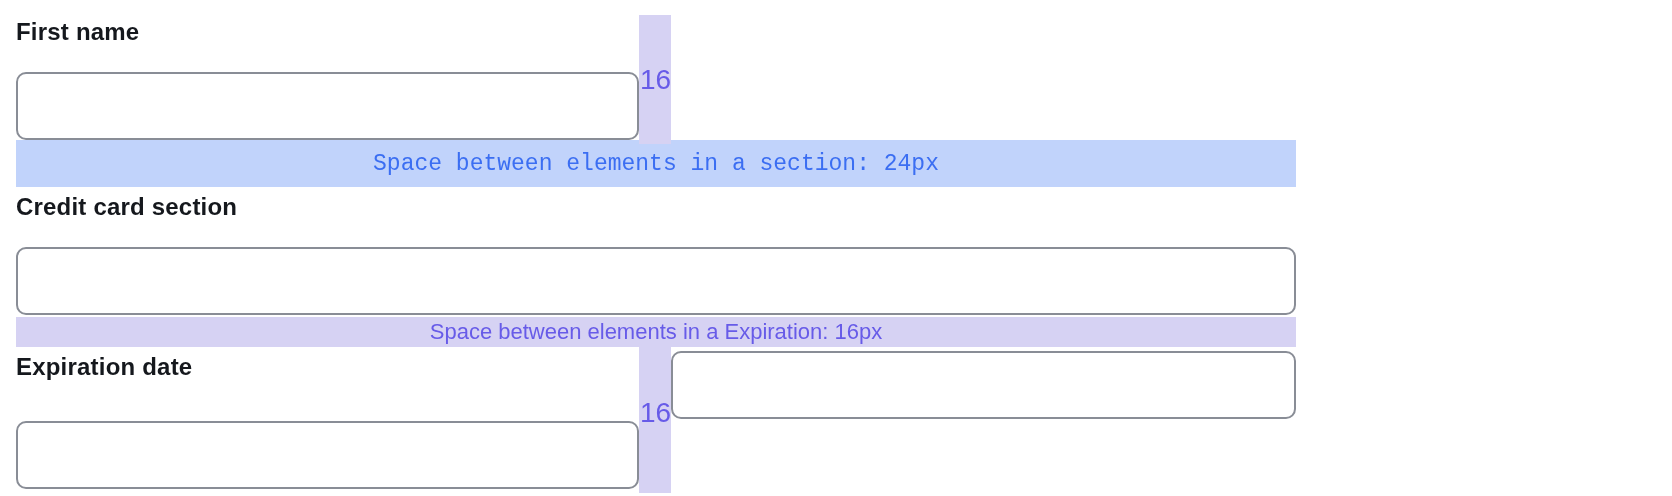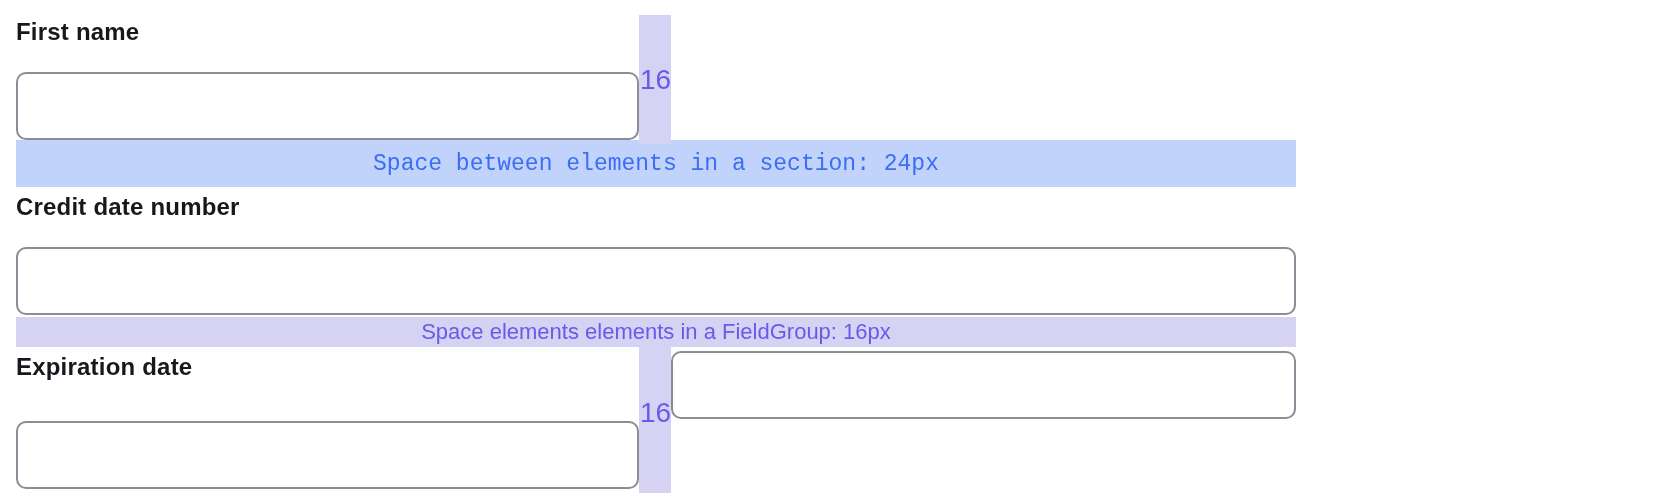--- a/index.html
+++ b/index.html
@@ -124,26 +124,26 @@
         <input class="text-input" type="text" value="" style="">
       </div>
       <div></div>
     </div>
 
     <div class="hbar hbar-section">
       <span class="hbar-text">Space between elements in a section: 24px</span>
     </div>
 
     <div class="single-row row-mt4">
-      <label class="field-label">Credit date number</label>
+      <label class="field-label">Credit card section</label>
       <input class="text-input" type="text" value="" style="">
     </div>
 
     <div class="hbar hbar-fieldgroup">
-      <span class="hbar-text">Space elements elements in a FieldGroup: 16px</span>
+      <span class="hbar-text">Space between elements in a Expiration: 16px</span>
     </div>
 
     <div class="fieldgroup-row row3 row-mt4">
       <div class="vgap-bar bottom"></div>
       <span class="vgap-size bottom">16</span>
 
       <div class="field">
         <label class="field-label">Expiration date</label>
         <input class="text-input" type="text" value="" style="">
       </div>

